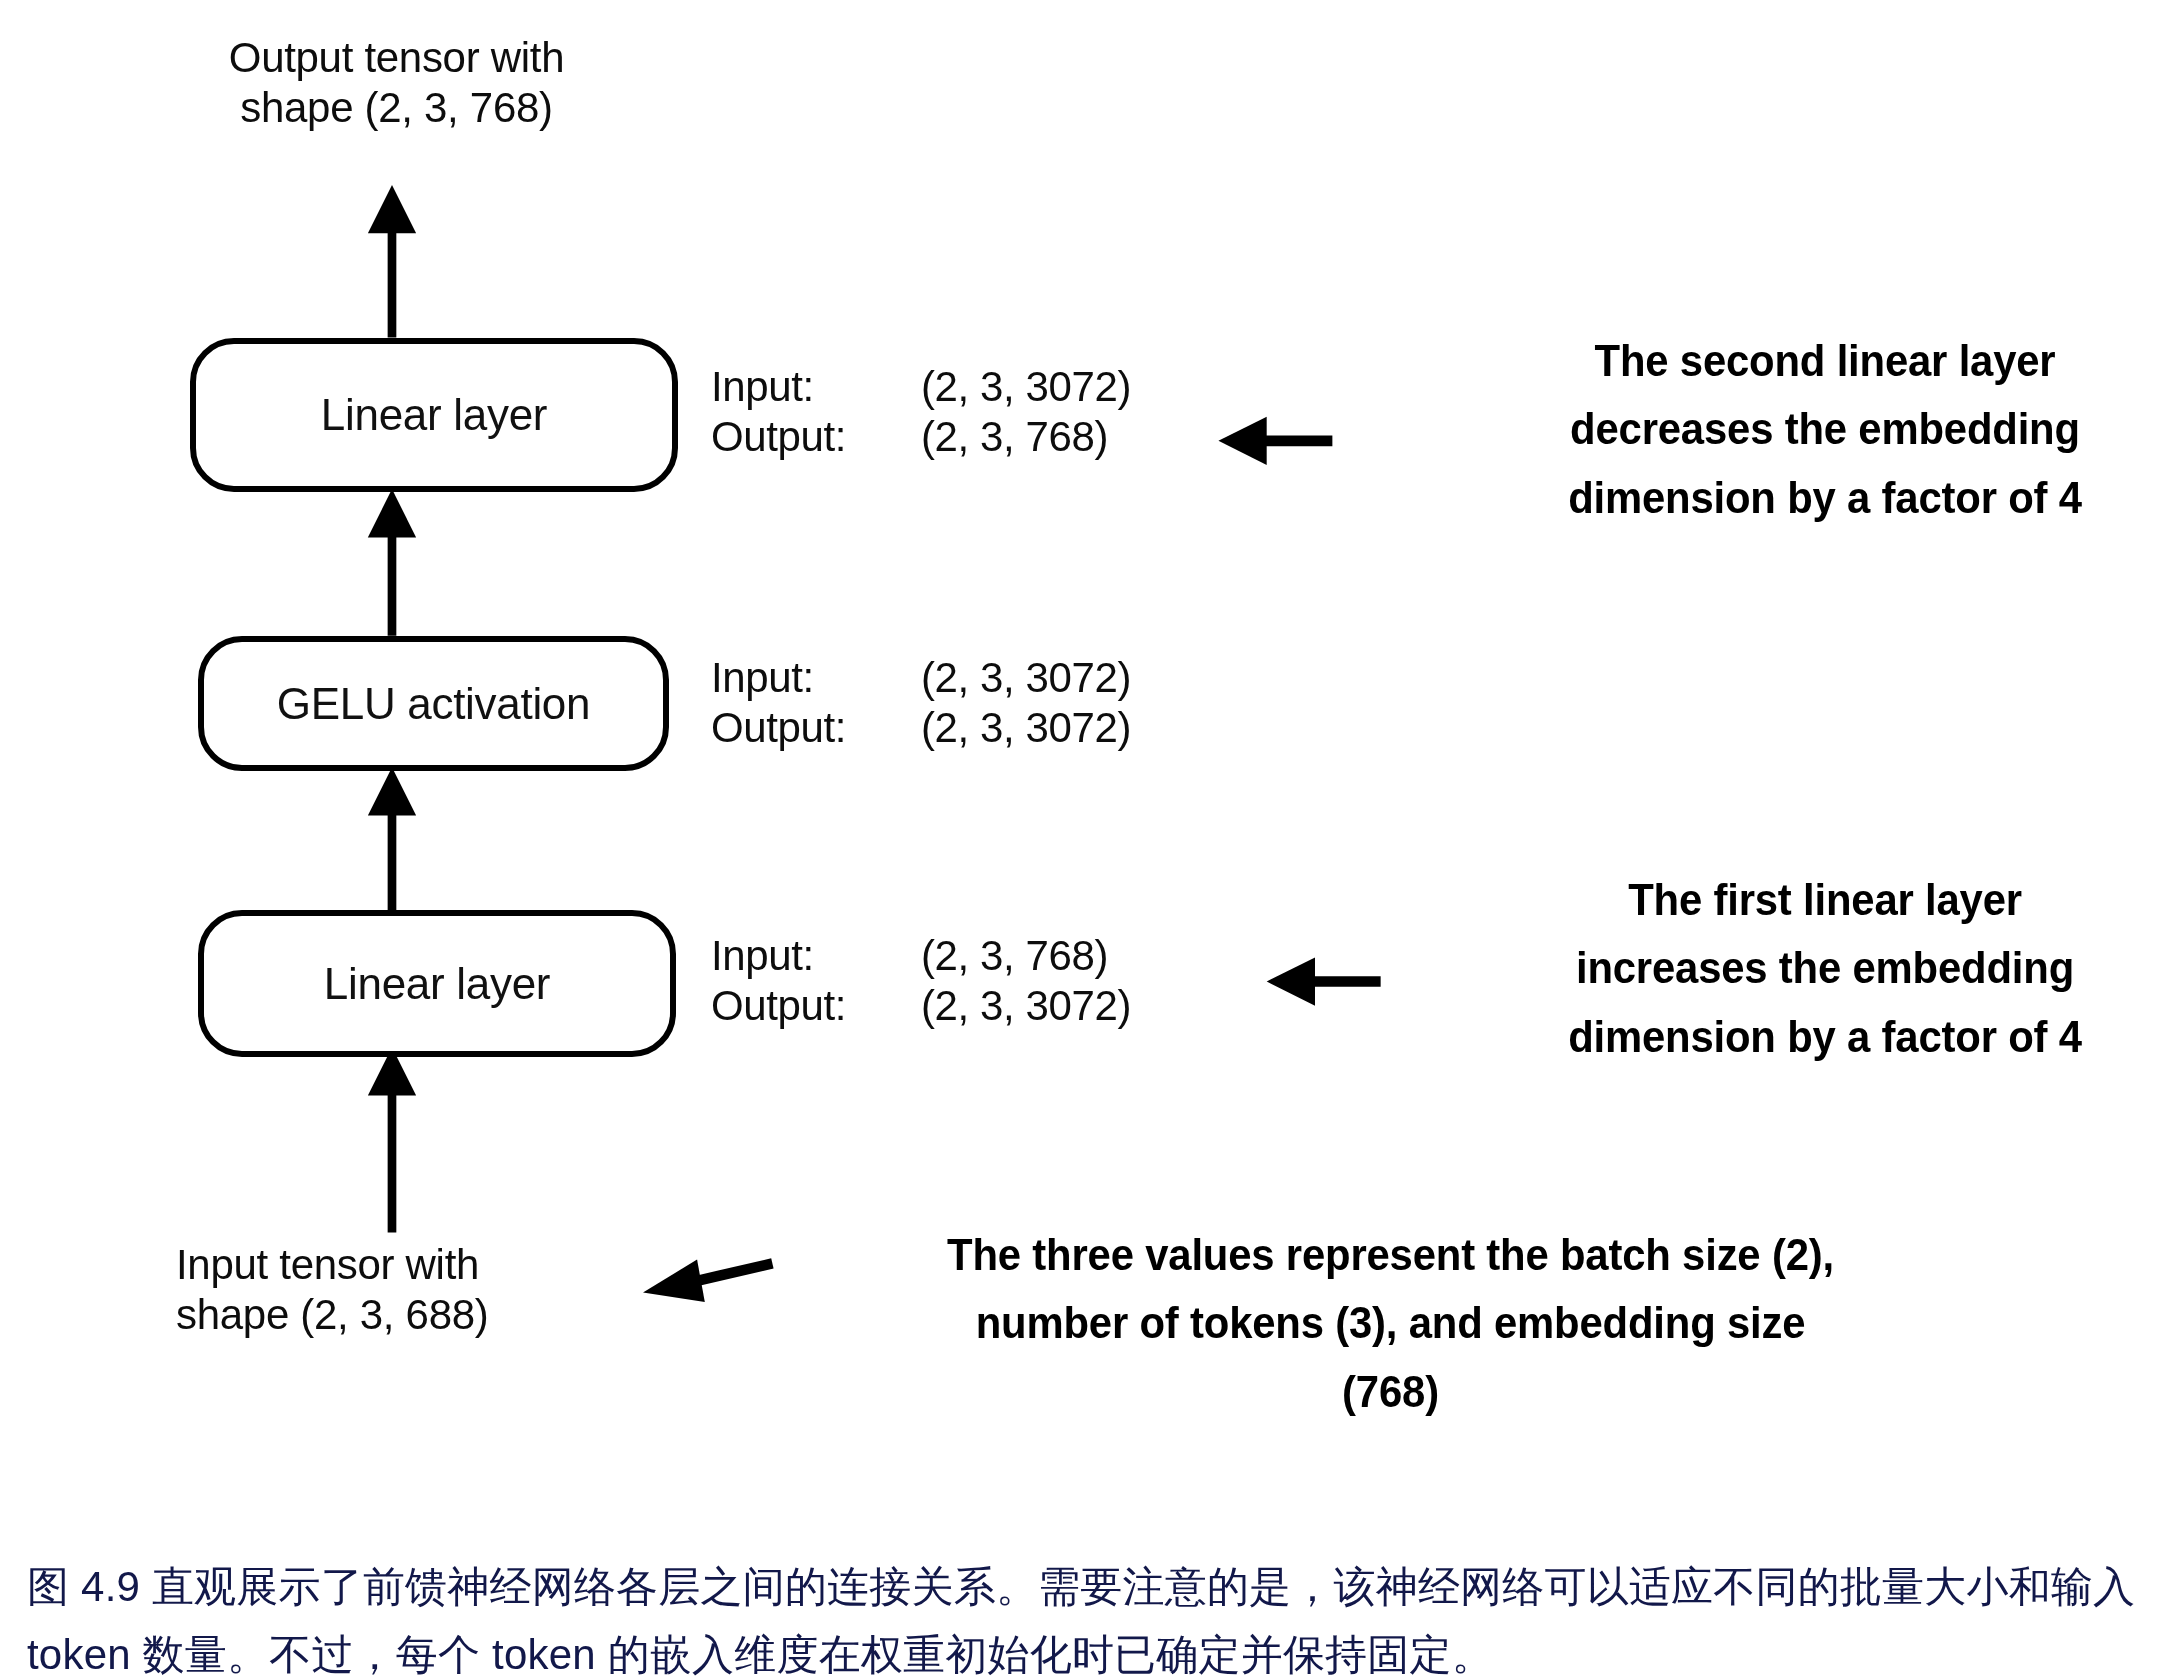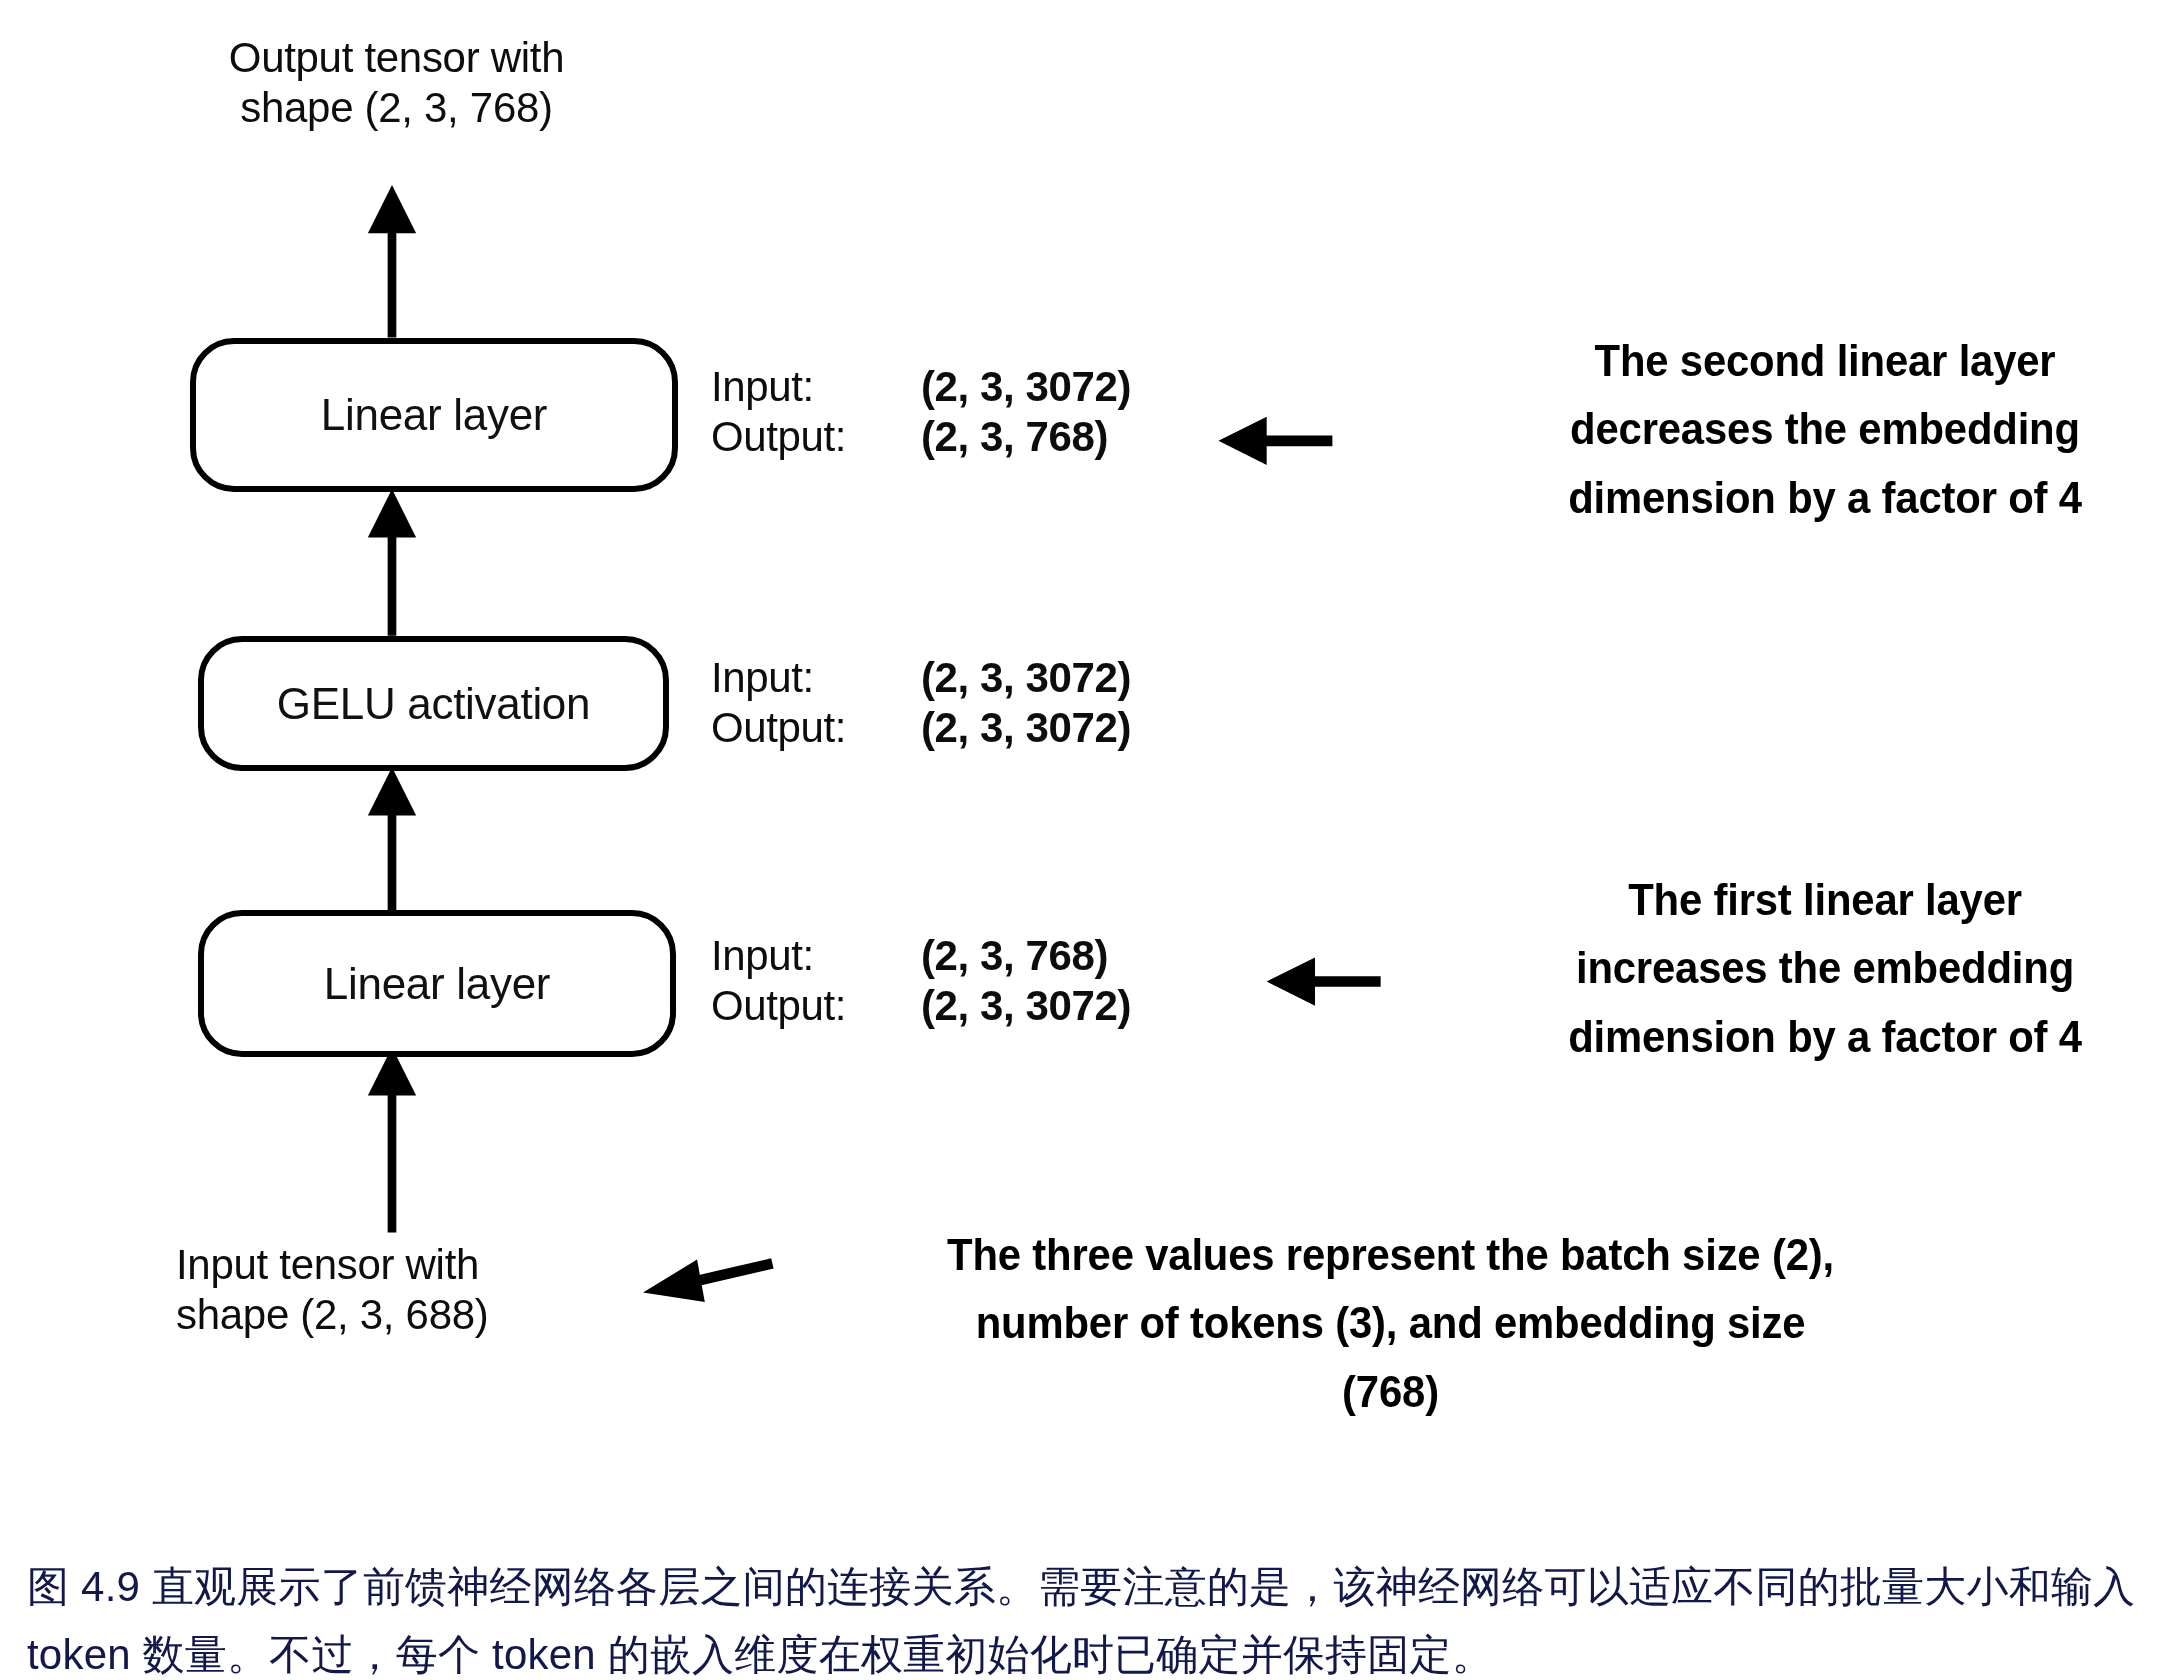--- a/index.html
+++ b/index.html
@@ -74,21 +74,21 @@
   .io-block {
     position: absolute;
     font-family: "Liberation Sans", sans-serif;
     font-size: 42px;
     color: #0d0d0d;
     line-height: 1.20;
     letter-spacing: -0.4px;
   }
   .io-row { display: flex; }
   .io-key { display: inline-block; width: 210px; }
-  .io-val { display: inline-block; font-weight: bold; }
+  .io-val { display: inline-block; }
 
   svg.edges {
     position: absolute;
     left: 0; top: 0;
     width: 2182px;
     height: 1680px;
     pointer-events: none;
   }
 
   

